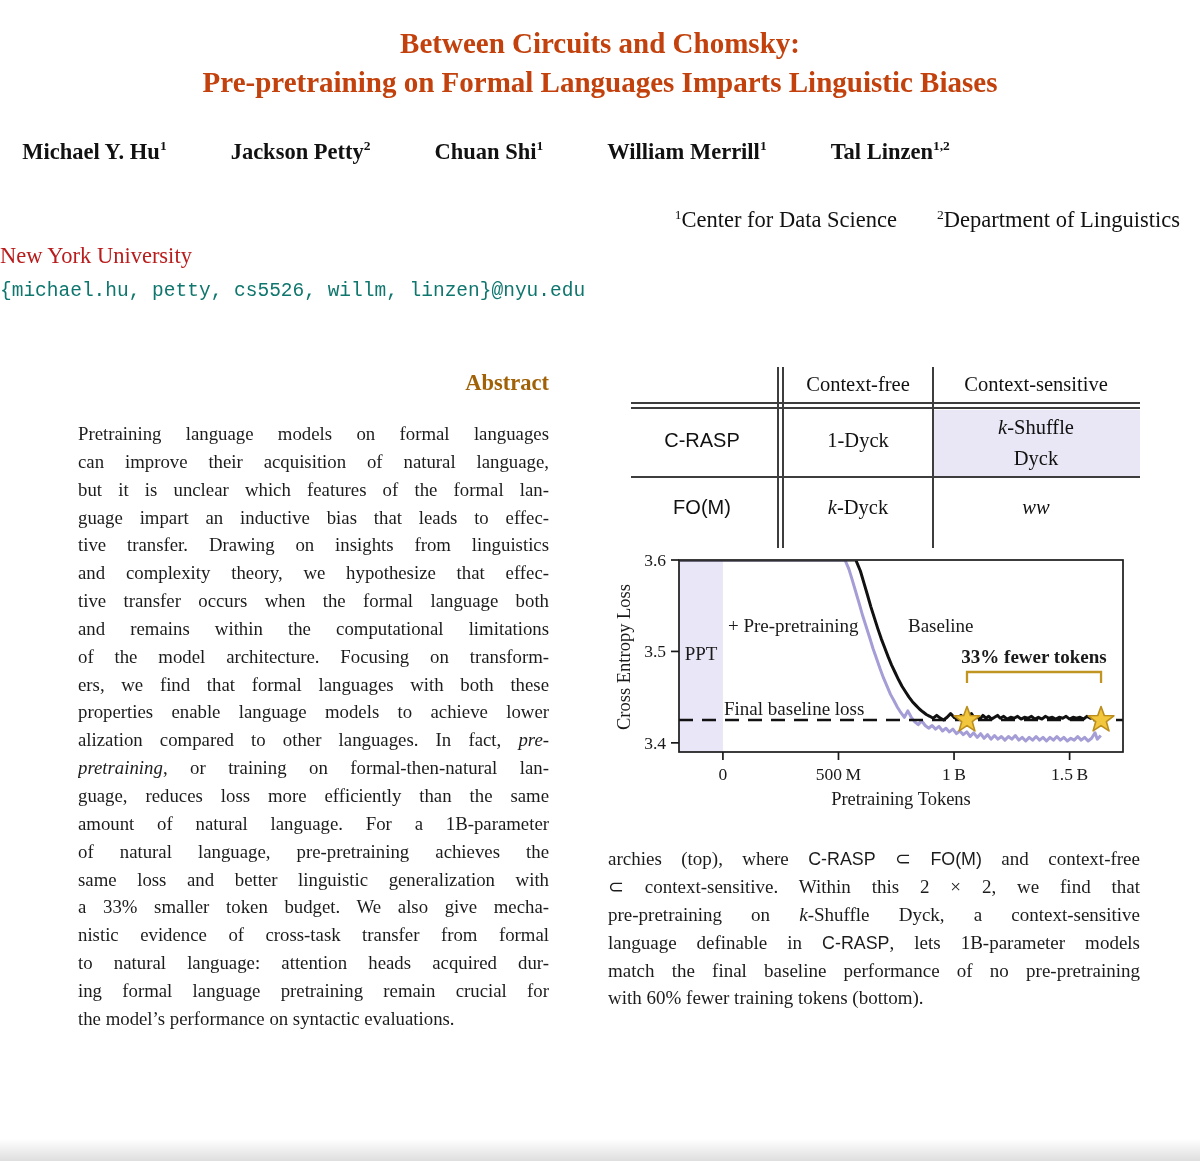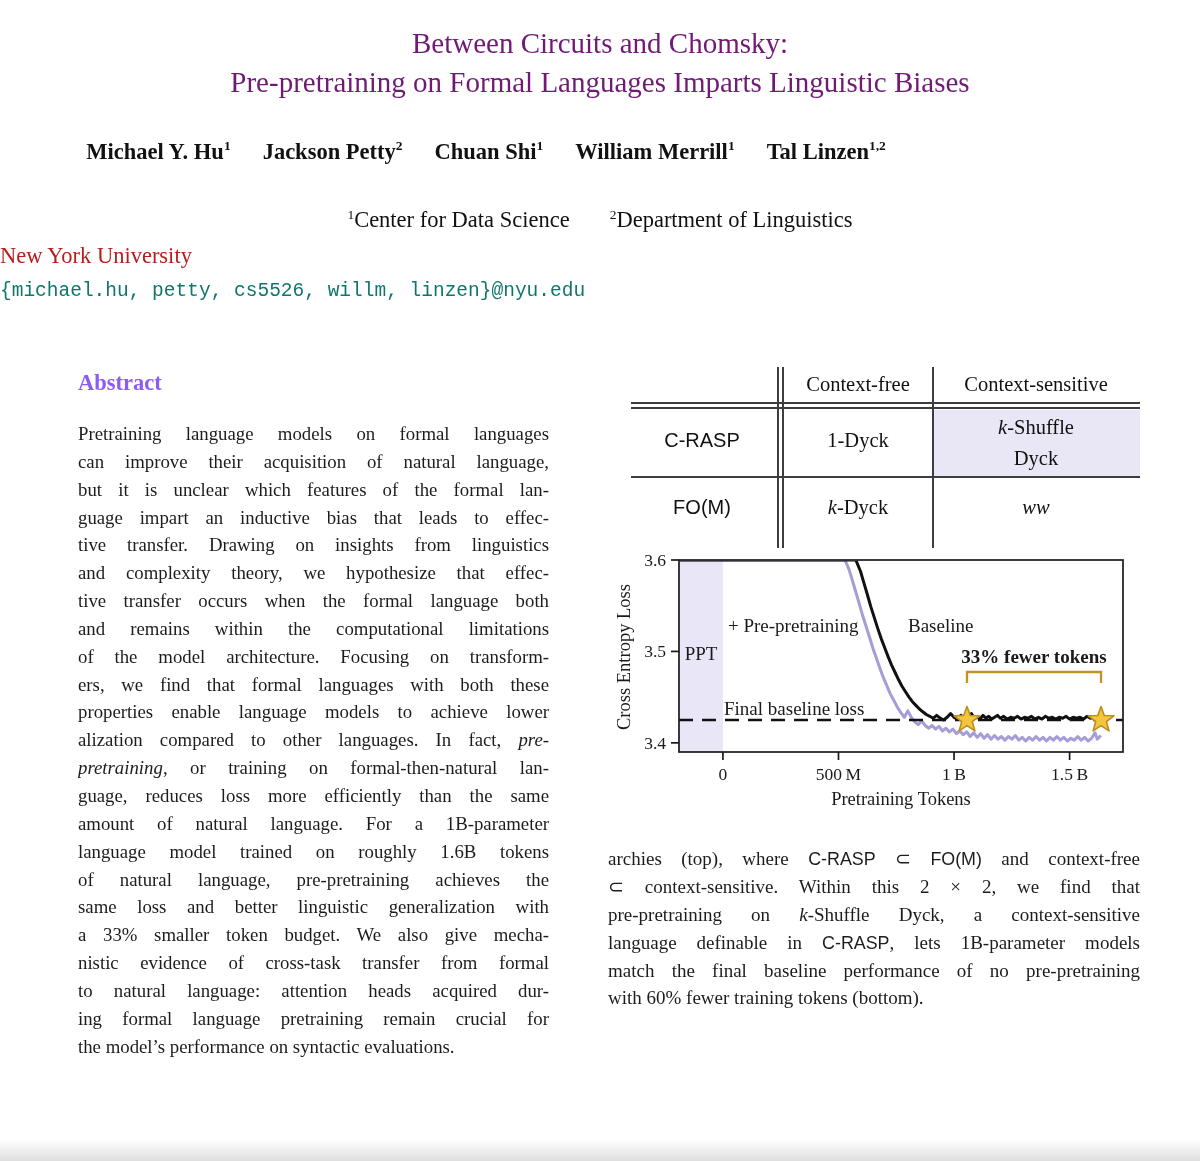--- a/index.html
+++ b/index.html
@@ -2,36 +2,36 @@
 <html><head>
 <meta charset="utf-8">
 <style>
   html,body{margin:0;padding:0;}
   body{width:1200px;height:1161px;background:#ffffff;overflow:hidden;
        font-family:"Liberation Serif", serif;color:#1c1c1c;}
   #page{position:relative;width:1200px;height:1161px;background:#fff;}
 
   
   .title{position:absolute;top:24px;left:0;width:1200px;text-align:center;
-         font-size:29px;font-weight:normal;line-height:39px;color:#701a75;}
+         font-size:29px;font-weight:bold;line-height:39px;color:#c2410c;}
   .authors{position:absolute;top:138px;left:0;width:972px;display:flex;
-           justify-content:center;gap:32px;font-size:22.5px;font-weight:bold;color:#111;}
+           justify-content:center;gap:64px;font-size:22.5px;font-weight:bold;color:#111;}
   .authors sup{font-size:0.60em;font-weight:bold;}
-  .affils{position:absolute;top:206px;left:0;width:1200px;text-align:center;
+  .affils{position:absolute;top:206px;left:0;width:1200px;text-align:right;
           font-size:22.5px;color:#111;}
   .affils .aff{margin:0 20px;}
   .affils sup{font-size:0.60em;}
   .university{position:absolute;top:243px;left:0;width:1200px;text-align:left;
               font-size:22.5px;color:#b91c1c;}
   .email{position:absolute;top:280px;left:0;width:988px;
          font-family:"Liberation Mono","DejaVu Sans Mono",monospace;font-size:19.5px;color:#0f766e;}
 
   
   .abstract-col{position:absolute;left:78px;top:370px;width:471px;}
-  .abstract-head{text-align:left;font-size:22.5px;font-weight:bold;margin:0 0 24px 0;color:#8b5cf6;}
+  .abstract-head{text-align:right;font-size:22.5px;font-weight:bold;margin:0 0 24px 0;color:#a16207;}
   .tline{font-size:18.8px;line-height:27.85px;height:27.85px;overflow:hidden;
          text-align:justify;text-align-last:justify;}
   .tline.last{text-align-last:left;}
   .f-it{font-style:italic;}
   .f-sans{font-family:"Liberation Sans",sans-serif;font-size:0.94em;}
 
   
   .tablebox{position:absolute;left:608px;top:365px;width:532px;height:185px;}
   .tcell{position:absolute;transform:translate(-50%,-50%);white-space:nowrap;
          font-size:20.5px;color:#111;}
@@ -90,21 +90,20 @@
         <div class="tline"><span>and complexity theory, we hypothesize that effec-</span></div>
         <div class="tline"><span>tive transfer occurs when the formal language both</span></div>
         <div class="tline"><span>and remains within the computational limitations</span></div>
         <div class="tline"><span>of the model architecture. Focusing on transform-</span></div>
         <div class="tline"><span>ers, we find that formal languages with both these</span></div>
         <div class="tline"><span>properties enable language models to achieve lower</span></div>
         <div class="tline"><span>alization compared to other languages. In fact, </span><span class="f-it">pre-</span></div>
         <div class="tline"><span class="f-it">pretraining</span><span>, or training on formal-then-natural lan-</span></div>
         <div class="tline"><span>guage, reduces loss more efficiently than the same</span></div>
         <div class="tline"><span>amount of natural language. For a 1B-parameter</span></div>
-        <div class="tline"><span>language model trained on roughly 1.6B tokens</span></div>
         <div class="tline"><span>of natural language, pre-pretraining achieves the</span></div>
         <div class="tline"><span>same loss and better linguistic generalization with</span></div>
         <div class="tline"><span>a 33% smaller token budget. We also give mecha-</span></div>
         <div class="tline"><span>nistic evidence of cross-task transfer from formal</span></div>
         <div class="tline"><span>to natural language: attention heads acquired dur-</span></div>
         <div class="tline"><span>ing formal language pretraining remain crucial for</span></div>
         <div class="tline last"><span>the model’s performance on syntactic evaluations.</span></div>
       </div>
   </div>
 

